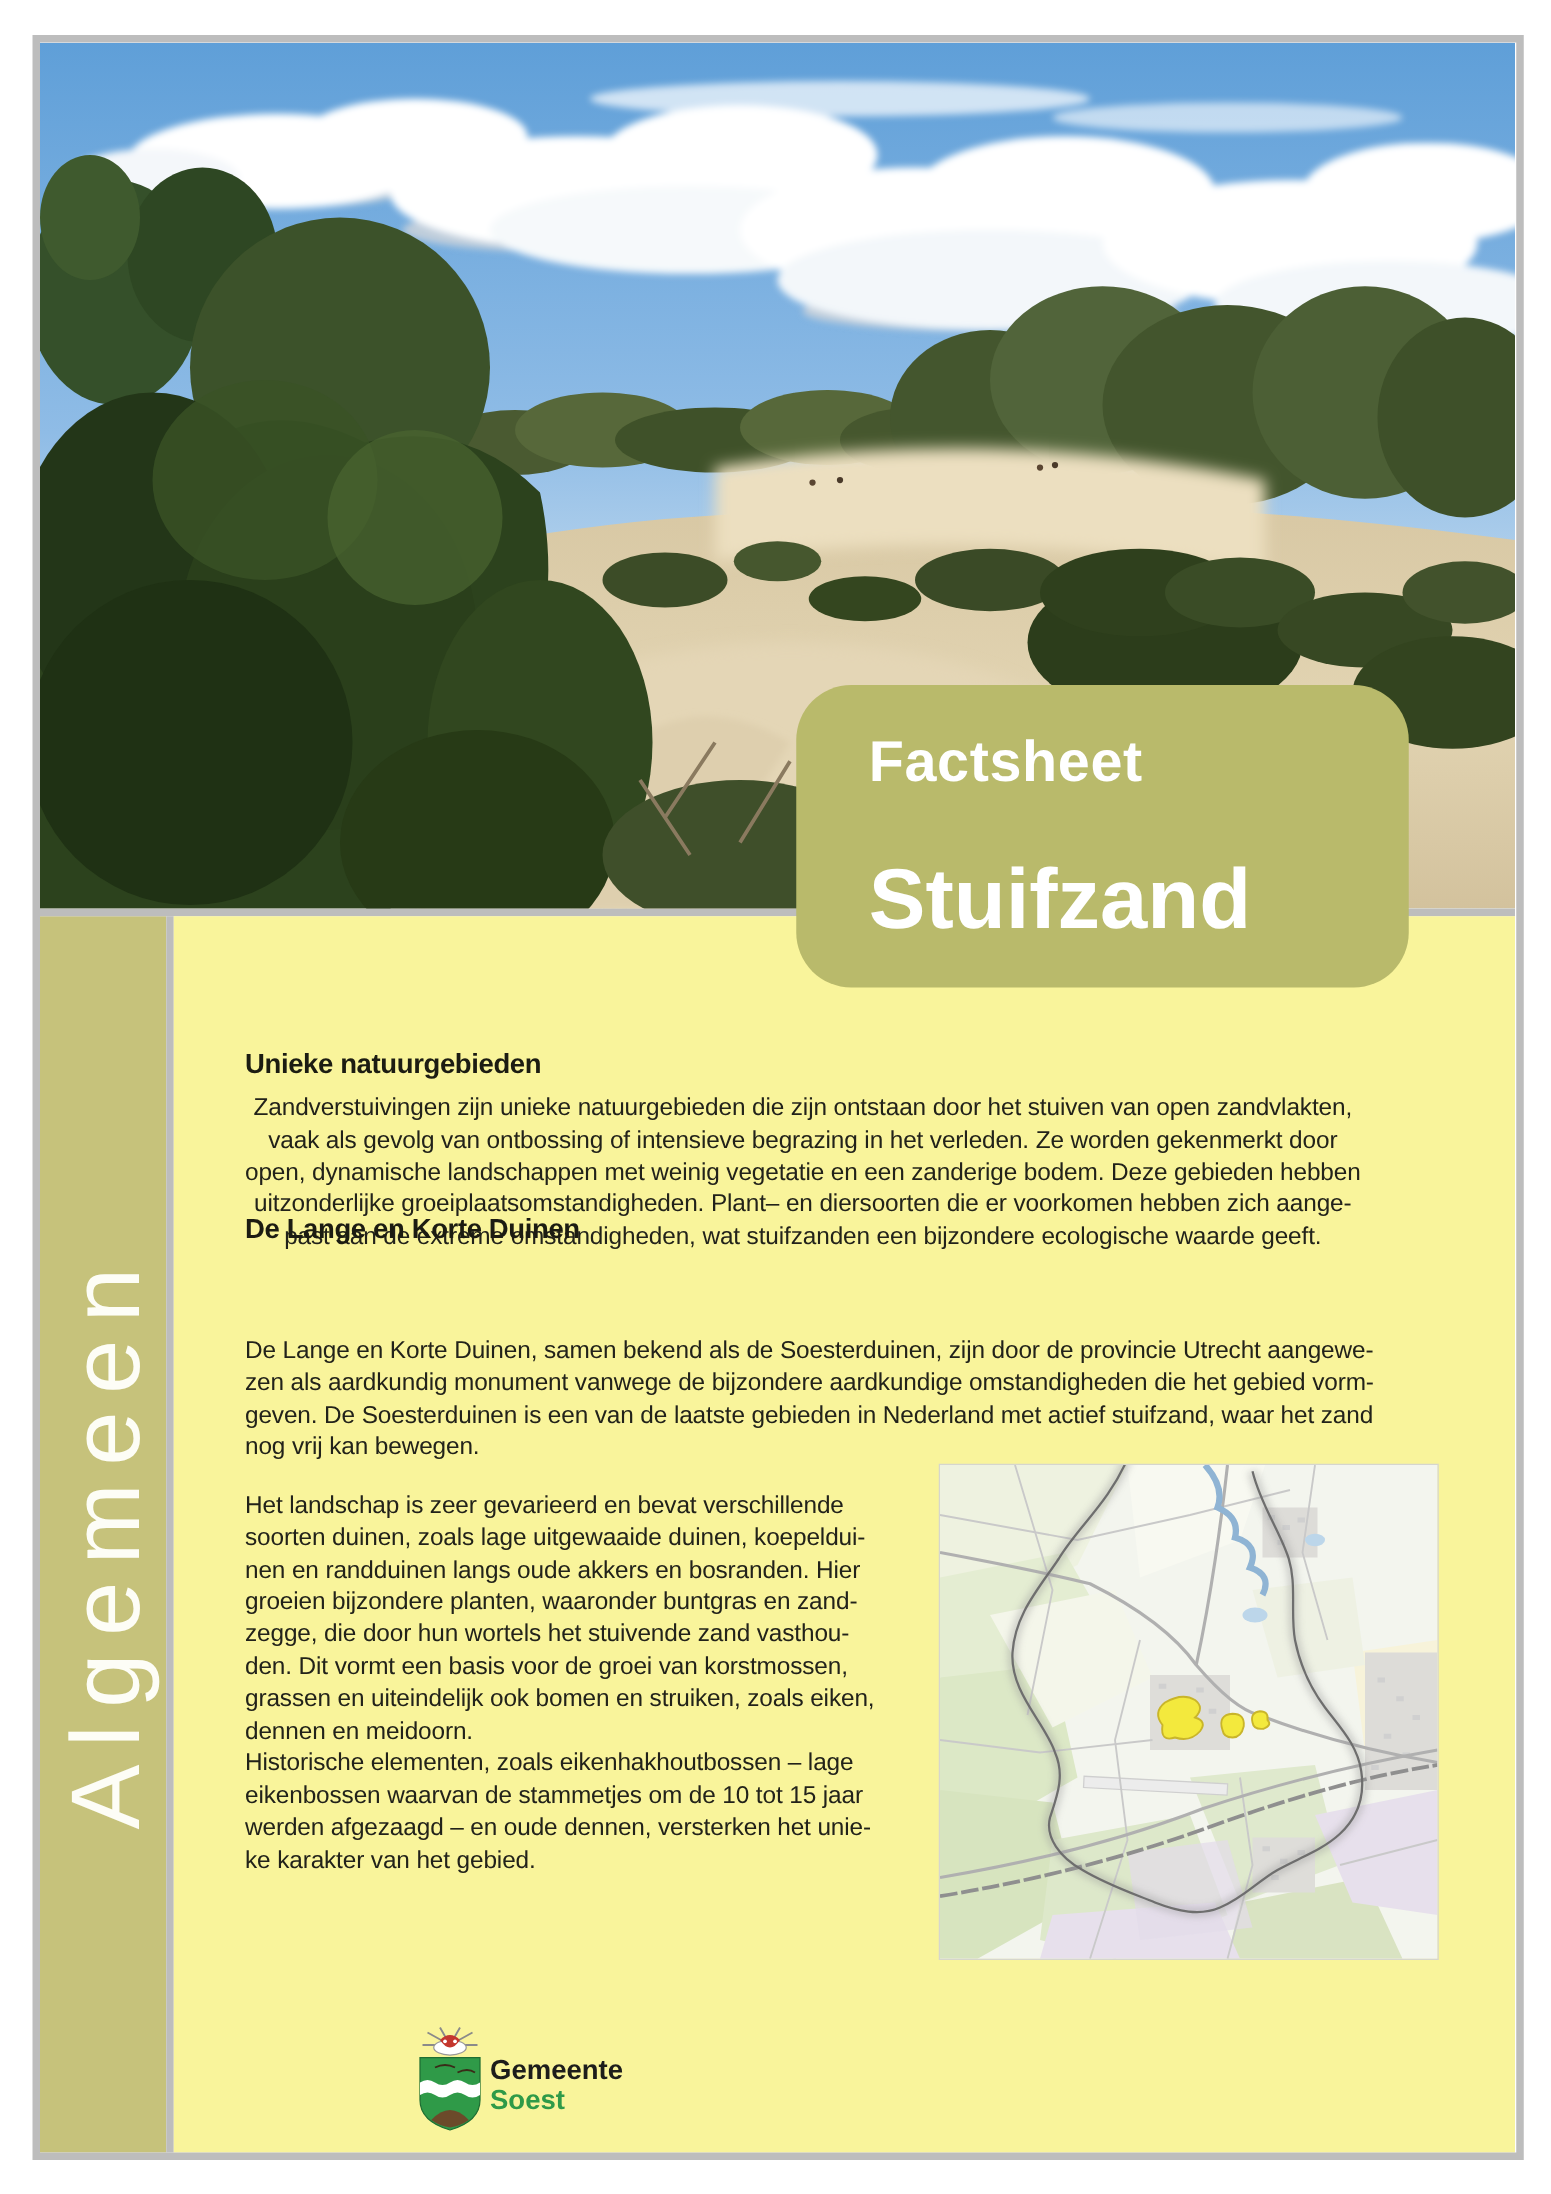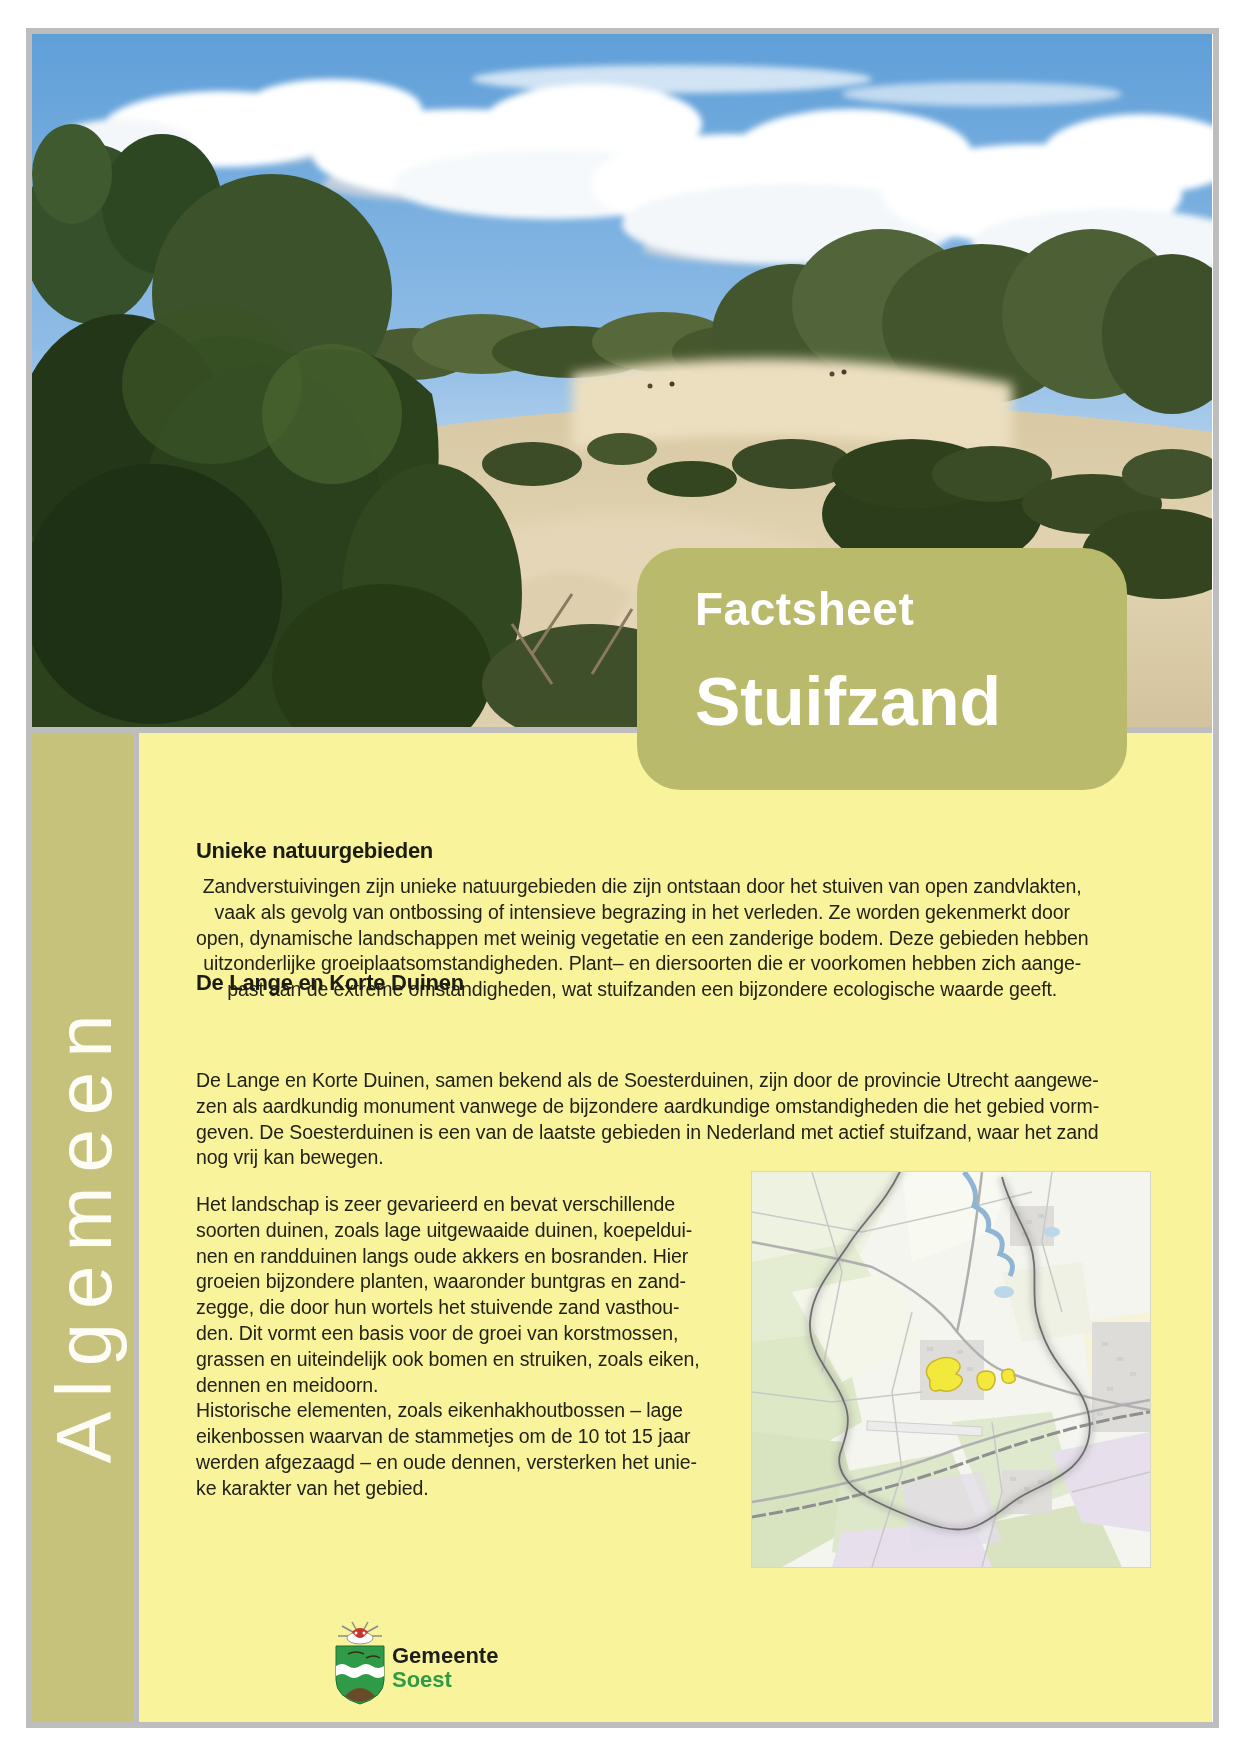--- a/index.html
+++ b/index.html
@@ -36,21 +36,21 @@
     transform:translate(-50%,-50%) rotate(-90deg);
     white-space:nowrap;color:#fdfdf6;font-size:78px;font-weight:400;
     letter-spacing:14px;line-height:1;
   }
   .titlebox{
     position:absolute;left:637px;top:548px;width:490px;height:242px;
     background:var(--title_box_olive,#b9ba6b);border-radius:44px;
     box-sizing:border-box;padding:34px 0 0 58px;
   }
   .title-small{color:#ffffff;font-size:46px;font-weight:700;letter-spacing:0.5px;}
-  .title-big{color:#ffffff;font-size:68px;font-weight:700;margin-top:26px;letter-spacing:0px;}
+  .title-big{color:#ffffff;font-size:68px;font-weight:700;margin-top:44px;letter-spacing:0px;}
   .heading{
     position:absolute;left:196px;color:var(--heading_text,#1c1c12);
     font-size:22px;font-weight:700;letter-spacing:-0.3px;white-space:pre;
   }
   .bodytext{
     position:absolute;left:196px;color:var(--body_text,#22221a);
     font-size:19.5px;line-height:25.8px;white-space:pre;letter-spacing:-0.1px;
   }
   #heading1{top:838px;}
   #para1{top:874px;text-align:center;}

